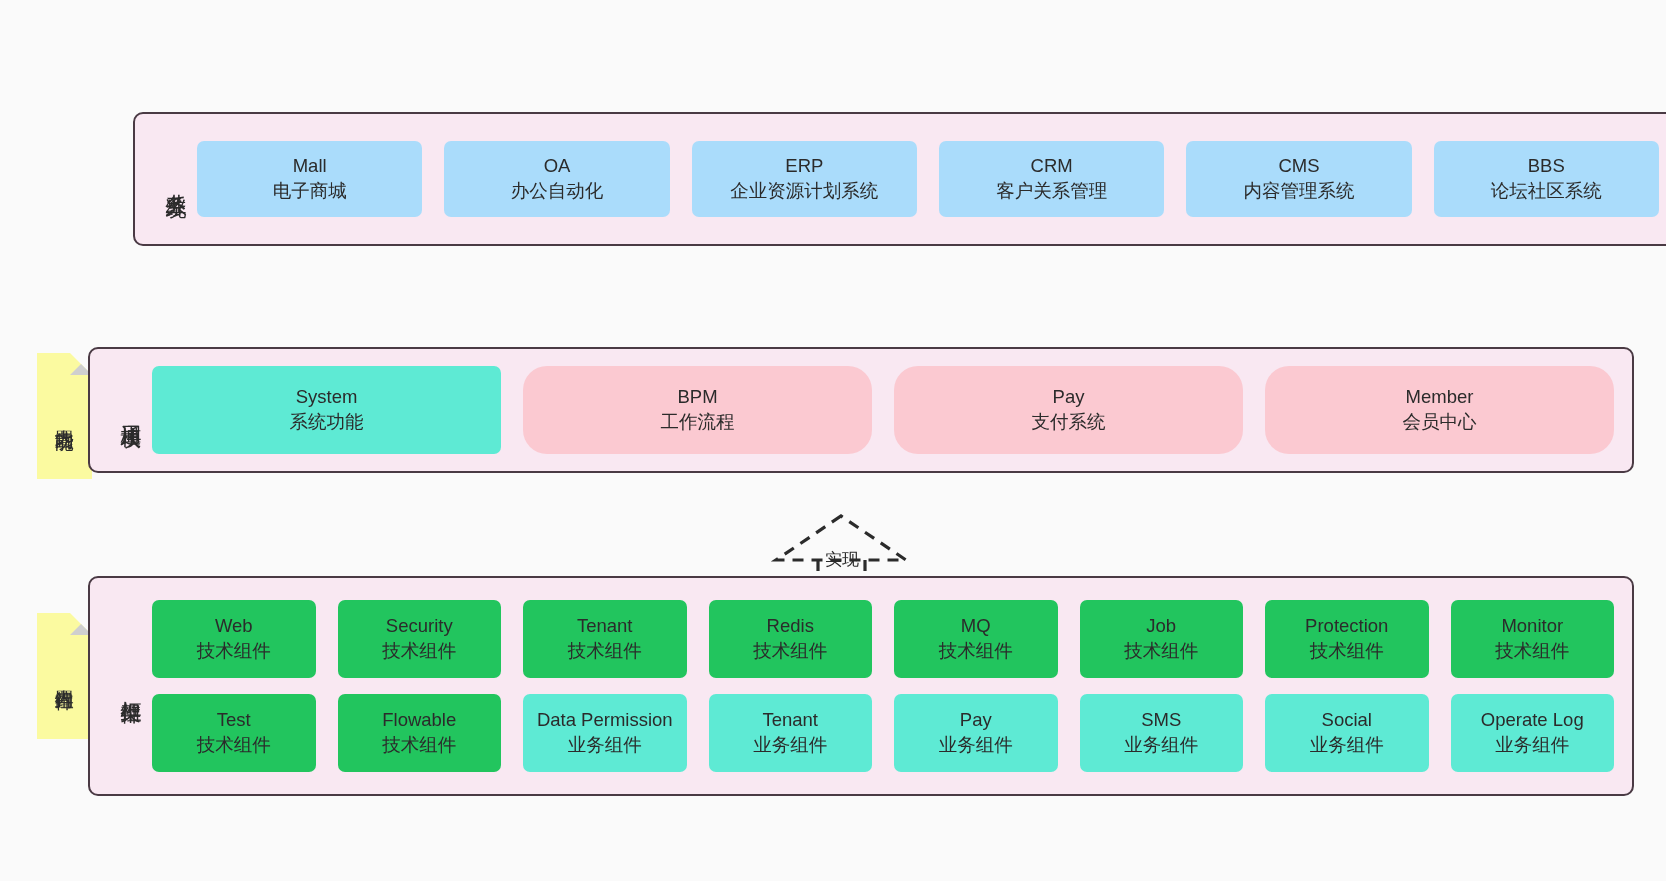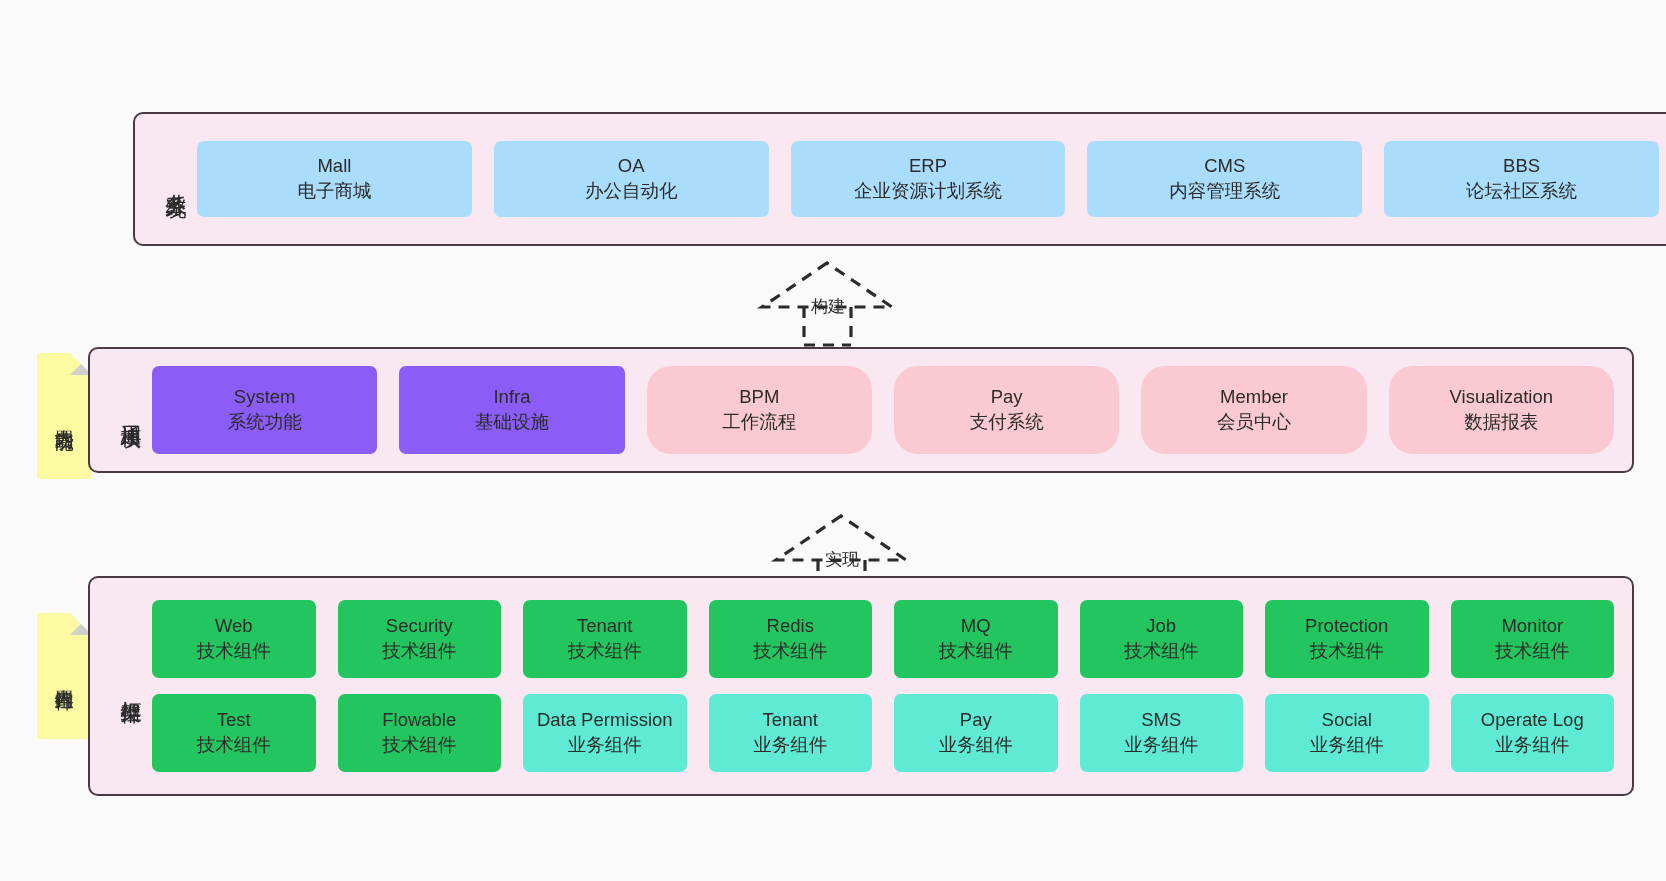--- a/index.html
+++ b/index.html
@@ -63,21 +63,21 @@
     padding:4px 6px;
   }
   .card .ln{display:block;white-space:nowrap;}
   .card.wrap .ln{white-space:normal;}
 
   .h-sys{height:76px;}
   .h-mod{height:88px;}
   .h-fw{height:78px;}
 
   .c-blue{background:#aadcfb;}
-  .c-red{background:#8b5cf6;}
+  .c-red{background:#5eead4;}
   .c-pink{background:#fbc9d1;border-radius:24px;}
   .c-green{background:#22c55e;}
   .c-green-l{background:#5eead4;}
 
   
   .note{
     position:absolute;
     background:#fbfaa0;
     box-sizing:border-box;
     font-size:19px;
@@ -126,71 +126,60 @@
         </div>
         <div class="card c-blue h-sys">
           <span class="ln">OA</span>
           <span class="ln">办公自动化</span>
         </div>
         <div class="card c-blue h-sys">
           <span class="ln">ERP</span>
           <span class="ln">企业资源计划系统</span>
         </div>
         <div class="card c-blue h-sys">
+          <span class="ln">CRM</span>
+          <span class="ln">客户关系管理</span>
+        </div>
+        <div class="card c-blue h-sys">
           <span class="ln">CMS</span>
           <span class="ln">内容管理系统</span>
         </div>
         <div class="card c-blue h-sys">
           <span class="ln">BBS</span>
           <span class="ln">论坛社区系统</span>
         </div>
       </div>
     </div>
   </div>
 
-  <div class="arrow" style="left:755px;top:255px;width:150px;height:92px;">
-    <svg width="150" height="92" viewBox="0 0 150 92">
-      <path d="M72 8 L7 52 L137 52 Z" fill="#fafafa" stroke="#2b2b2b" stroke-width="3.2" stroke-dasharray="11 8" stroke-linejoin="miter"></path>
-      <path d="M49 52 L49 90 M96 52 L96 90 M49 90 L96 90" fill="none" stroke="#2b2b2b" stroke-width="3.2" stroke-dasharray="11 8"></path>
-    </svg>
-    <div class="arrow-label" style="left:56px;top:40px;">构建</div>
-  </div>
 
   <div class="note" style="left:37px;top:353px;width:55px;height:126px;">
     <span class="fold"></span>
     <span>内置功能</span>
   </div>
 
   <div class="band" style="left:88px;top:347px;width:1546px;height:126px;">
     <div class="band-label">通用模块</div>
     <div class="band-body">
       <div class="row">
         <div class="card c-red h-mod">
           <span class="ln">System</span>
           <span class="ln">系统功能</span>
         </div>
-        <div class="card c-red h-mod">
-          <span class="ln">Infra</span>
-          <span class="ln">基础设施</span>
-        </div>
         <div class="card c-pink h-mod">
           <span class="ln">BPM</span>
           <span class="ln">工作流程</span>
         </div>
         <div class="card c-pink h-mod">
           <span class="ln">Pay</span>
           <span class="ln">支付系统</span>
         </div>
         <div class="card c-pink h-mod">
           <span class="ln">Member</span>
           <span class="ln">会员中心</span>
-        </div>
-        <div class="card c-pink h-mod">
-          <span class="ln">Visualization</span>
-          <span class="ln">数据报表</span>
         </div>
       </div>
     </div>
   </div>
 
   <div class="arrow" style="left:769px;top:508px;width:150px;height:92px;">
     <svg width="150" height="92" viewBox="0 0 150 92">
       <path d="M72 8 L7 52 L137 52 Z" fill="#fafafa" stroke="#2b2b2b" stroke-width="3.2" stroke-dasharray="11 8" stroke-linejoin="miter"></path>
       <path d="M49 52 L49 90 M96 52 L96 90 M49 90 L96 90" fill="none" stroke="#2b2b2b" stroke-width="3.2" stroke-dasharray="11 8"></path>
     </svg>

